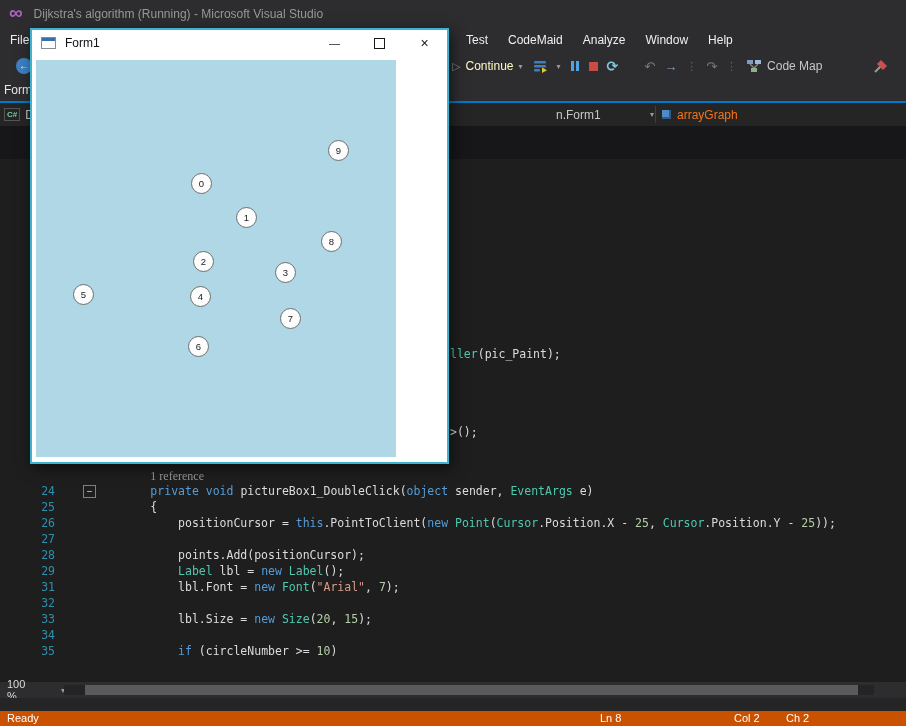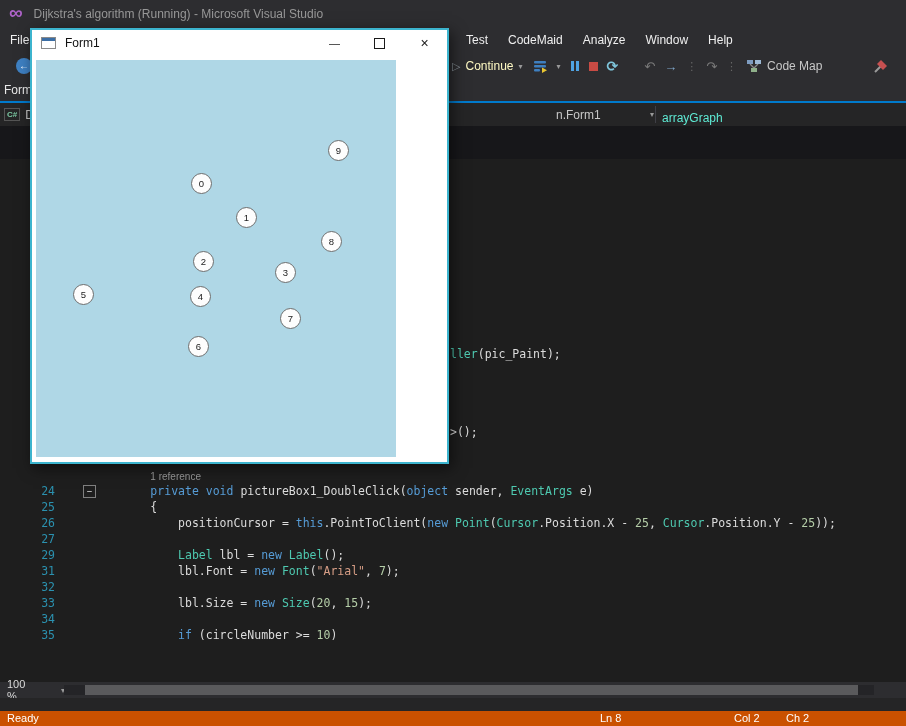--- a/index.html
+++ b/index.html
@@ -41,34 +41,34 @@
   .tabstrip{position:absolute;left:0;top:80px;width:100%;height:23px;background:var(--chrome,#2D2D30);}
   .tab-fragment{position:absolute;left:0;top:0;height:21px;padding:0 10px 0 4px;line-height:21px;font-size:12px;color:#E8E8E8;}
   .tab-underline{position:absolute;left:0;bottom:0;width:100%;height:2px;background:var(--accent-blue,#007ACC);}
 
   .navbar{position:absolute;left:0;top:103px;width:100%;height:23px;background:#252526;}
   .nav-left{position:absolute;left:4px;top:0;height:23px;display:flex;align-items:center;gap:5px;color:#C8C8C8;font-size:12px;}
   .cs-icon{font-size:8px;font-weight:bold;color:#7CC9A3;border:1px solid #555;padding:1px 2px;line-height:9px;}
   .nav-class{position:absolute;left:556px;top:2px;width:98px;height:19px;display:flex;align-items:center;color:#C8C8C8;font-size:12px;}
   .nav-class .chev{margin-left:auto;}
   .nav-divider{position:absolute;left:655px;top:3px;width:1px;height:17px;background:#3F3F46;}
-  .nav-member{position:absolute;left:662px;top:2px;height:19px;display:flex;align-items:center;gap:6px;color:#5eead4;font-size:12px;flex-direction:column;}
+  .nav-member{position:absolute;left:662px;top:2px;height:19px;display:flex;align-items:center;gap:6px;color:#f97316;font-size:12px;}
   .member-icon{width:9px;height:9px;background:#4E8CC8;box-shadow:inset -2px -2px 0 rgba(0,0,0,.35);}
 
   
   #editor{position:absolute;left:0;top:126px;width:100%;height:556px;background:var(--editor-bg,#1E1E1E);overflow:hidden;}
   .editor-top-band{position:absolute;left:0;top:0;width:100%;height:33px;background:#17171a;}
   #code-block{position:absolute;left:0;top:344px;width:100%;}
   .code-row{display:flex;height:16px;line-height:16px;font-family:"DejaVu Sans Mono","Liberation Mono",monospace;font-size:11.5px;}
   .lens-row{height:13px;line-height:13px;}
   .ln{flex:none;width:55px;text-align:right;color:#2B91AF;}
   .foldcol{flex:none;width:40px;position:relative;}
   .fold-box{position:absolute;left:28px;top:2px;width:11px;height:11px;border:1px solid #808080;background:var(--editor-bg,#1E1E1E);color:#DCDCDC;font-size:9px;line-height:10px;text-align:center;}
   .code-text{white-space:pre;}
-  .lens-row .code-text{font-family:Liberation Sans, sans-serif;font-size:10px;color:#999;}
+  .lens-row .code-text{font-family:Liberation Serif, serif;font-size:12px;color:#999;}
   .code-fragment{position:absolute;height:16px;line-height:16px;white-space:pre;font-family:"DejaVu Sans Mono","Liberation Mono",monospace;font-size:11.5px;}
   .c-kw{color:#569CD6;} .c-ty{color:#4EC9B0;} .c-pl{color:#DCDCDC;}
   .c-num{color:#B5CEA8;} .c-str{color:#D69D85;} .c-lens{color:#999;}
 
   
   #hscroll-row{position:absolute;left:0;top:682px;width:100%;height:16px;background:var(--chrome,#2D2D30);}
   .zoom-combo{position:absolute;left:0;top:0;width:58px;height:16px;display:flex;align-items:center;gap:24px;padding-left:7px;color:#DCDCDC;font-size:11px;}
   .hscroll-track{position:absolute;left:64px;top:3px;width:810px;height:10px;background:#242427;}
   .hscroll-thumb{position:absolute;left:21px;top:0;width:773px;height:10px;background:#5A5A5C;}
   #gap-strip{position:absolute;left:0;top:698px;width:100%;height:13px;background:#252526;}
@@ -217,20 +217,25 @@
           <span class="ln">26</span>
           <span class="foldcol"></span>
           <span class="code-text" style="padding-left: 83.04px;"><span class="c-pl">positionCursor = </span><span class="c-kw">this</span><span class="c-pl">.PointToClient(</span><span class="c-kw">new</span><span class="c-pl"> </span><span class="c-ty">Point</span><span class="c-pl">(</span><span class="c-ty">Cursor</span><span class="c-pl">.Position.X - </span><span class="c-num">25</span><span class="c-pl">, </span><span class="c-ty">Cursor</span><span class="c-pl">.Position.Y - </span><span class="c-num">25</span><span class="c-pl">));</span></span>
         </div>
         <div class="code-row">
           <span class="ln">27</span>
           <span class="foldcol"></span>
           <span class="code-text" style="padding-left: 0px;"></span>
         </div>
         <div class="code-row">
+          <span class="ln">28</span>
+          <span class="foldcol"></span>
+          <span class="code-text" style="padding-left: 83.04px;"><span class="c-pl">points.Add(positionCursor);</span></span>
+        </div>
+        <div class="code-row">
           <span class="ln">29</span>
           <span class="foldcol"></span>
           <span class="code-text" style="padding-left: 83.04px;"><span class="c-ty">Label</span><span class="c-pl"> lbl = </span><span class="c-kw">new</span><span class="c-pl"> </span><span class="c-ty">Label</span><span class="c-pl">();</span></span>
         </div>
         <div class="code-row">
           <span class="ln">31</span>
           <span class="foldcol"></span>
           <span class="code-text" style="padding-left: 83.04px;"><span class="c-pl">lbl.Font = </span><span class="c-kw">new</span><span class="c-pl"> </span><span class="c-ty">Font</span><span class="c-pl">(</span><span class="c-str">"Arial"</span><span class="c-pl">, </span><span class="c-num">7</span><span class="c-pl">);</span></span>
         </div>
         <div class="code-row">

